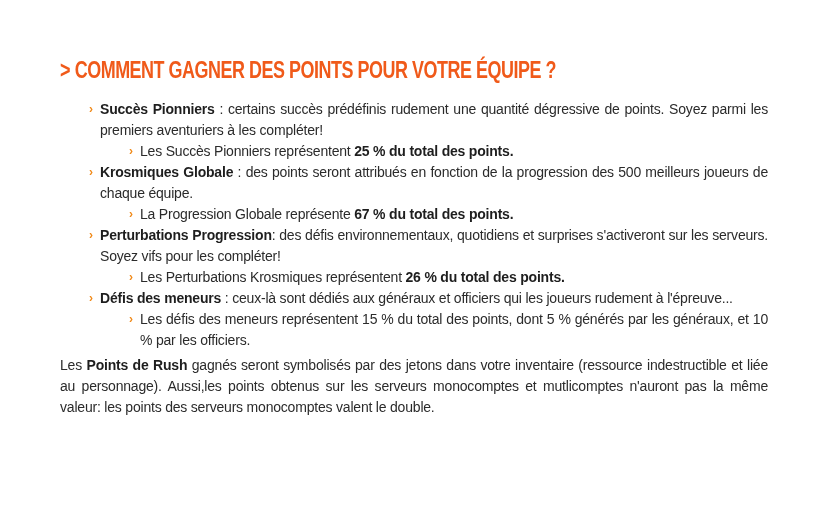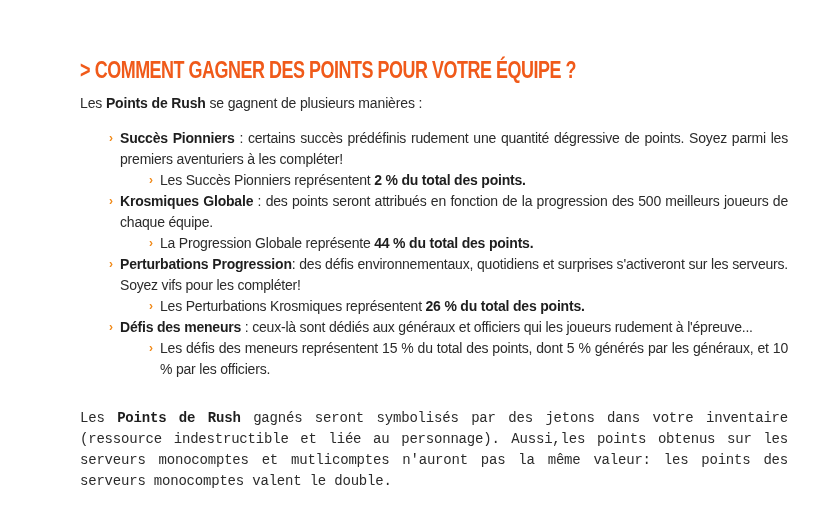--- a/index.html
+++ b/index.html
@@ -10,21 +10,21 @@
     body {
       width: 833px;
       height: 505px;
       position: relative;
       overflow: hidden;
       font-family: "Liberation Sans", sans-serif;
       color: #2b2b2b;
     }
     .content {
       position: absolute;
-      left: 80px;
+      left: 60px;
       top: 55px;
       width: 708px;
     }
     .heading {
       margin: 0;
       font-family: "Liberation Sans", sans-serif;
       font-weight: bold;
       font-size: 23px;
       line-height: 30px;
       color: #f05a1a;
@@ -70,58 +70,54 @@
       color: #f08a1a;
       font-weight: bold;
       font-size: 12px;
     }
     .sub {
       padding-left: 40px;
       margin: 0;
     }
     .sub .item { letter-spacing: -0.2px; }
     .outro {
-      margin-top: 28px;
+      margin-top: 4px;
       text-align: justify;
       letter-spacing: -0.2px;
-      font-family: Liberation Mono, monospace;
     }
   </style>
 </head>
 <body>
 
 <div class="content">
   <h2 class="heading">
     <span class="chev">&gt;</span><span>Comment gagner des points pour votre équipe ?</span>
   </h2>
 
-  <p class="intro">
-    <span>Les </span><b>Points de Rush</b><span> se gagnent de plusieurs manières :</span>
-  </p>
 
   <ul class="items">
 
     <li class="item">
       <span class="bullet">›</span>
       <b>Succès Pionniers</b><span> : certains succès prédéfinis rudement une quantité dégressive de points. Soyez parmi les premiers aventuriers à les compléter!</span>
       <ul class="sub">
         <li class="item">
           <span class="bullet">›</span>
-          <span>Les Succès Pionniers représentent </span><b>2 % du total des points.</b>
+          <span>Les Succès Pionniers représentent </span><b>25 % du total des points.</b>
         </li>
       </ul>
     </li>
 
     <li class="item">
       <span class="bullet">›</span>
       <b>Krosmiques Globale</b><span> : des points seront attribués en fonction de la progression des 500 meilleurs joueurs de chaque équipe.</span>
       <ul class="sub">
         <li class="item">
           <span class="bullet">›</span>
-          <span>La Progression Globale représente </span><b>44 % du total des points.</b>
+          <span>La Progression Globale représente </span><b>67 % du total des points.</b>
         </li>
       </ul>
     </li>
 
     <li class="item">
       <span class="bullet">›</span>
       <b>Perturbations Progression</b><span>: des défis environnementaux, quotidiens et surprises s'activeront sur les serveurs. Soyez vifs pour les compléter!</span>
       <ul class="sub">
         <li class="item">
           <span class="bullet">›</span>

